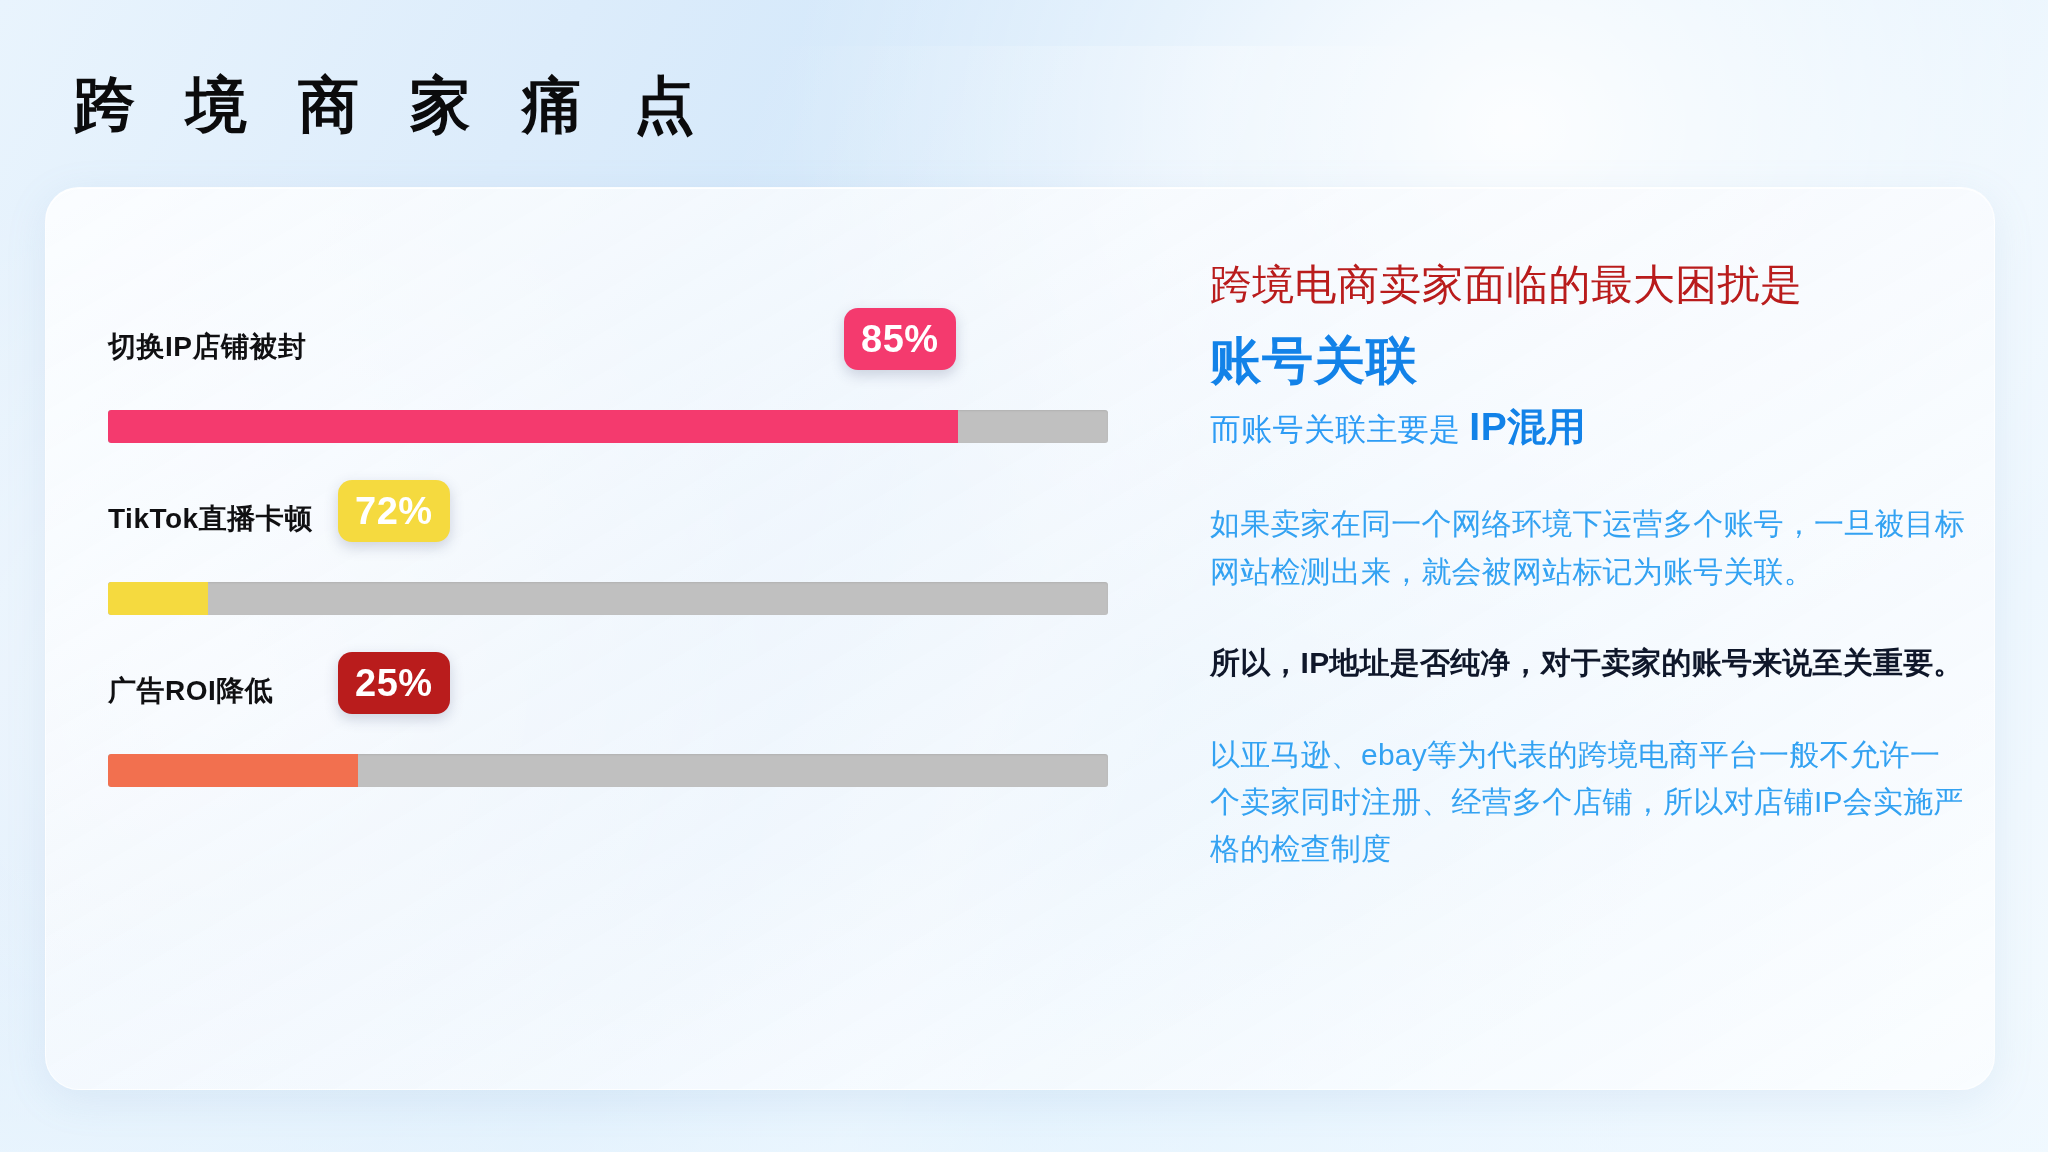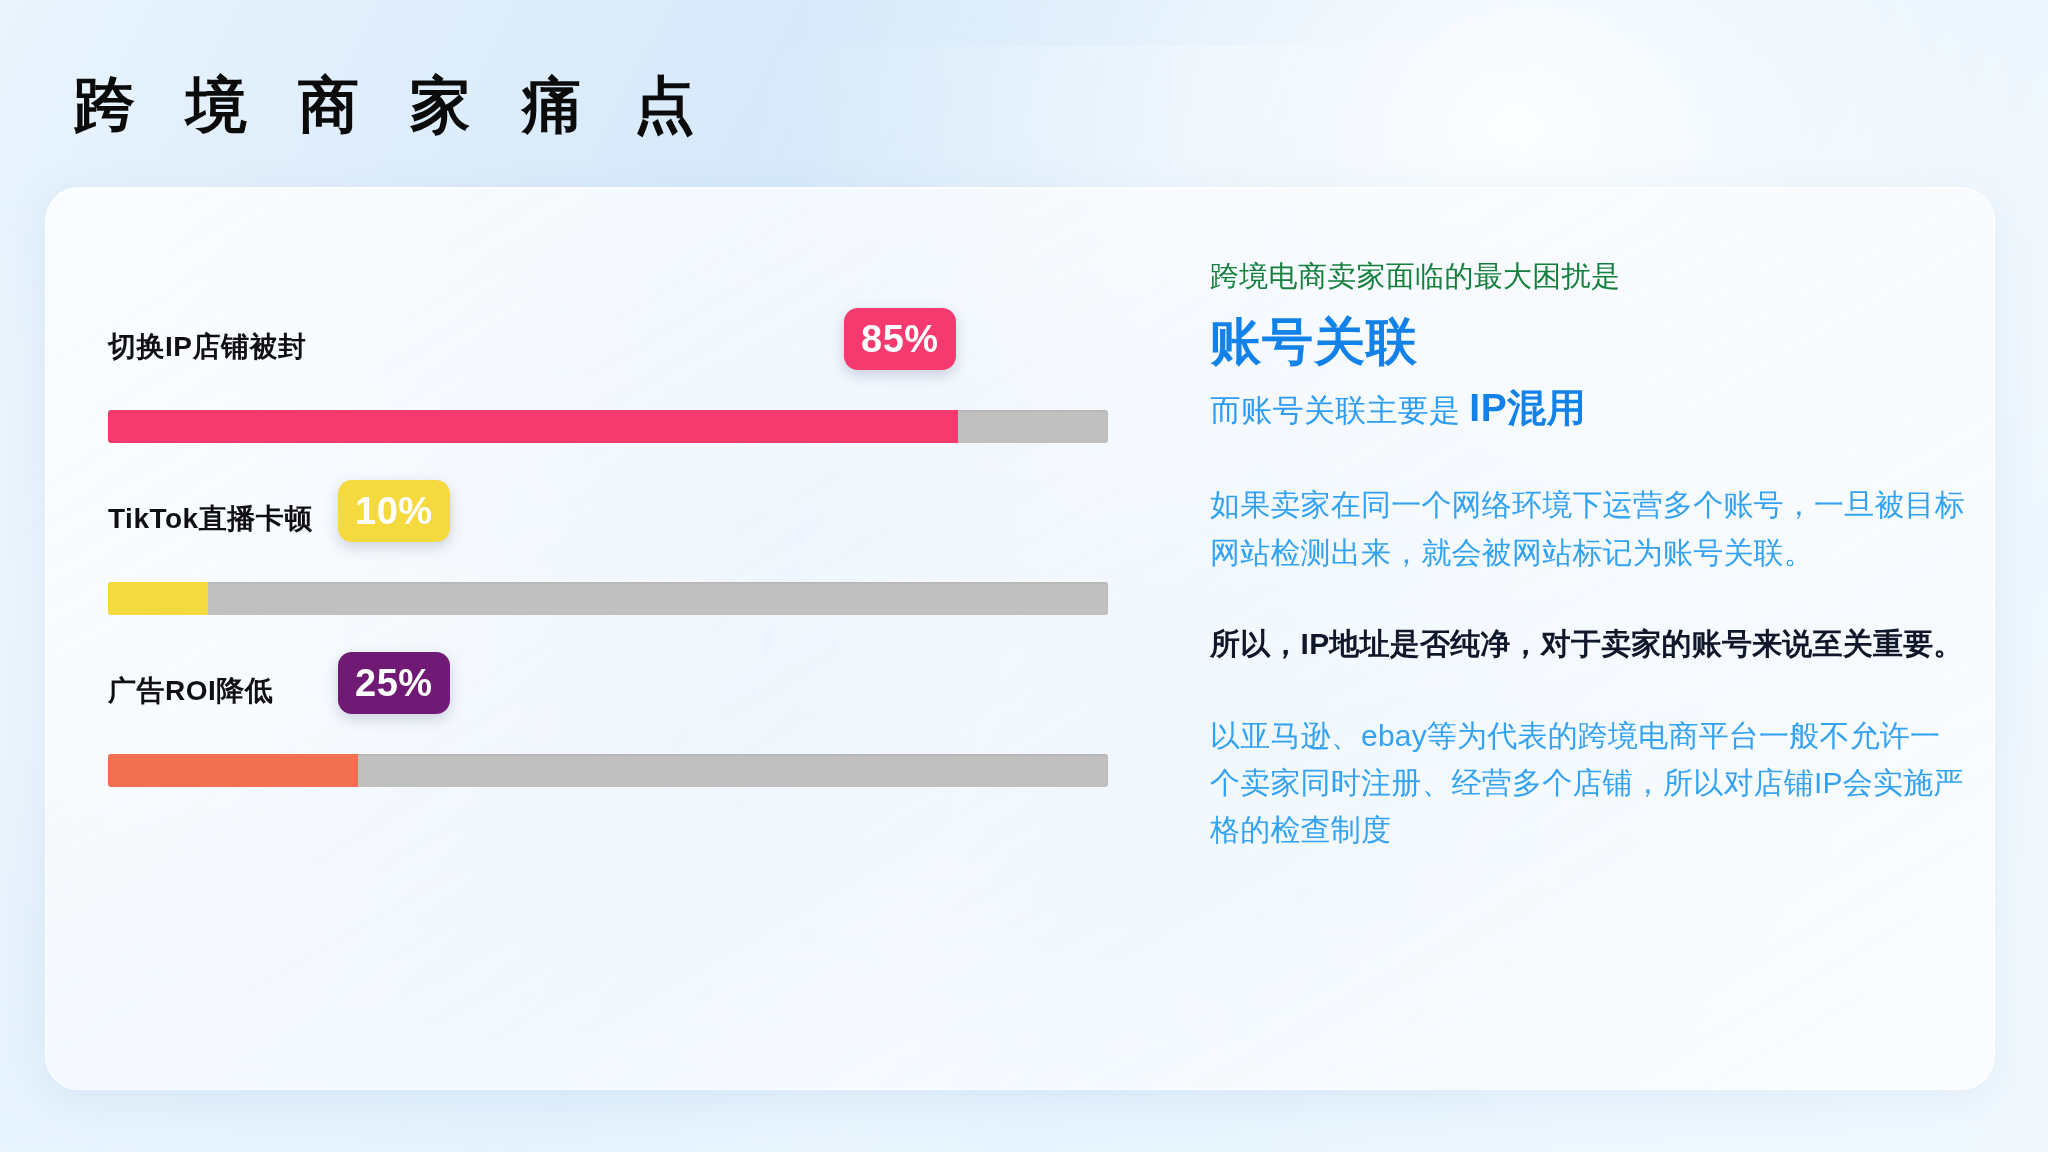--- a/index.html
+++ b/index.html
@@ -170,23 +170,23 @@
 
   
   #text-panel {
     position: absolute;
     left: 1210px;
     top: 255px;
     width: 760px;
     color: #2196f3;
   }
   .lead-line {
-    font-size: 29px;
+    font-size: 42px;
     line-height: 1.45;
-    color: #15803d;
+    color: #b91c1c;
     letter-spacing: 0.3px;
   }
   .lead-strong {
     font-size: 51px;
     font-weight: bold;
     color: #1282e8;
     letter-spacing: 1px;
     line-height: 1.45;
     margin-top: 8px;
   }
@@ -235,32 +235,32 @@
       <div class="bar-badge" style="background: rgb(244, 58, 110); left: 736px;">85%</div>
     </div>
     <div class="bar-track">
       <div class="bar-fill" style="width: 850px; background: rgb(244, 58, 110);"></div>
     </div>
   </div>
 
   <div class="chart-row">
     <div class="row-head">
       <div class="bar-label">TikTok直播卡顿</div>
-      <div class="bar-badge" style="background: rgb(245, 218, 63); left: 230px;">10%</div>
+      <div class="bar-badge" style="background: rgb(245, 218, 63); left: 230px;">72%</div>
     </div>
     <div class="bar-track">
       <div class="bar-fill" style="width: 100px; background: rgb(245, 218, 63);"></div>
     </div>
   </div>
 
 
   <div class="chart-row">
     <div class="row-head">
       <div class="bar-label">广告ROI降低</div>
-      <div class="bar-badge" style="background: #701a75; left: 230px;">25%</div>
+      <div class="bar-badge" style="background: #b91c1c; left: 230px;">25%</div>
     </div>
     <div class="bar-track">
       <div class="bar-fill" style="width: 250px; background: rgb(242, 112, 79);"></div>
     </div>
   </div>
 
 </div>
 
 <div id="text-panel">
   <div class="lead-line">跨境电商卖家面临的最大困扰是</div>

